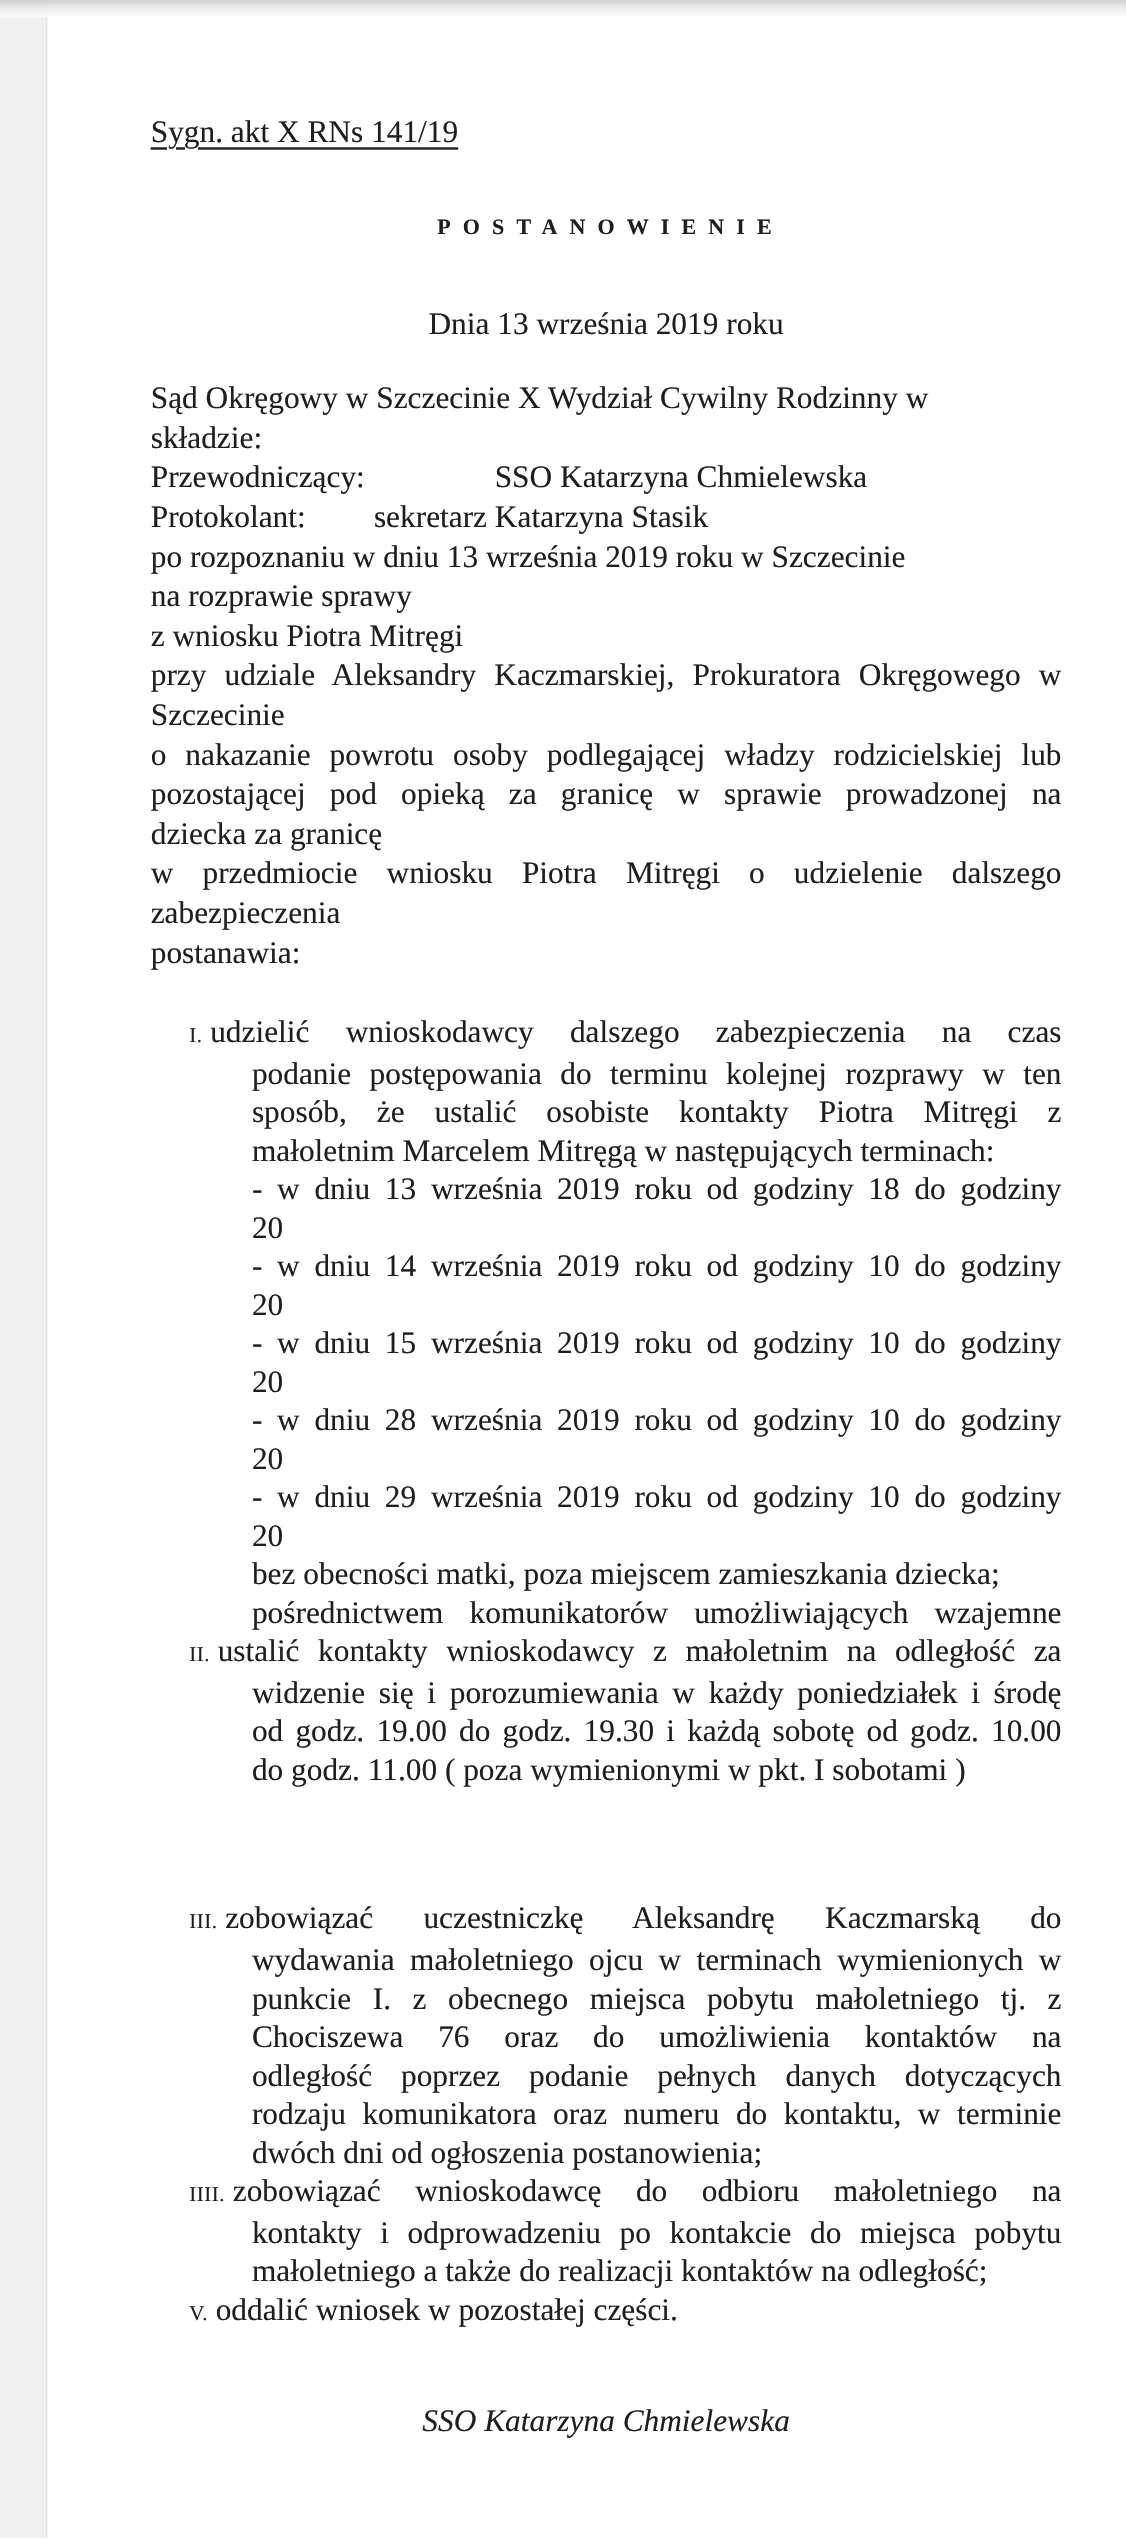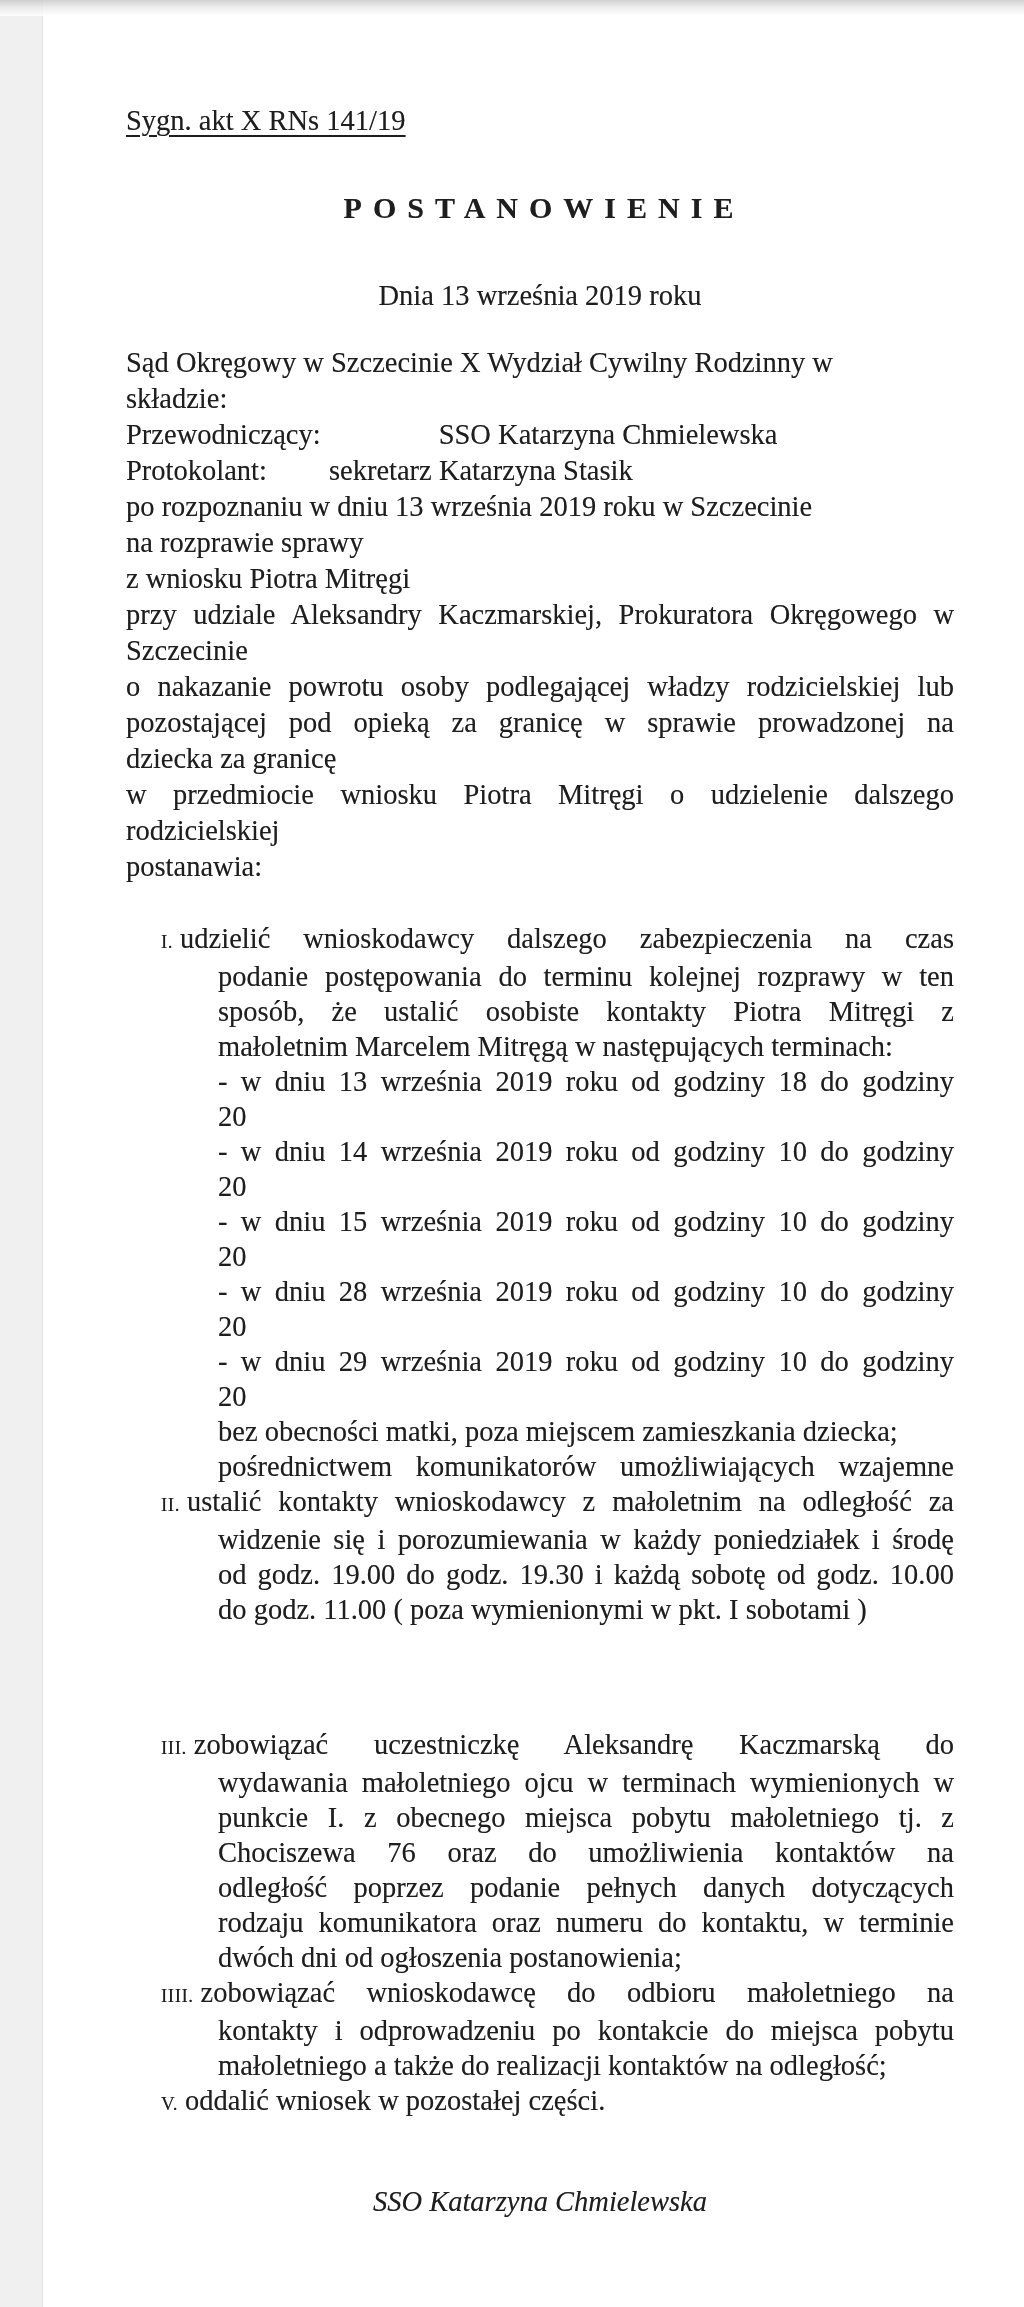--- a/index.html
+++ b/index.html
@@ -27,40 +27,40 @@
   .edge-top {
     position: absolute;
     left: 0; top: 0;
     width: 1024px; height: 16px;
     background: linear-gradient(180deg, #c9c9c9 0%, #e9e9e9 45%, #ffffff 100%);
     opacity: 0.85;
   }
   
   .doc {
     position: absolute;
-    left: 126px;
+    left: 137px;
     top: 0;
     width: 828px;
     padding-top: 103px;
     font-size: 28.5px;
     line-height: 35px;
     text-shadow: 0 0 0.5px rgba(25,25,25,0.45);
   }
   .sygn {
     line-height: 36px;
     text-decoration: underline;
     text-underline-offset: 5px;
     text-decoration-thickness: 2px;
   }
   .title {
     margin-top: 50px;
     line-height: 37px;
     text-align: center;
     font-weight: bold;
-    font-size: 30px;
+    font-size: 20px;
     letter-spacing: 11px;
     padding-left: 8px; 
   }
   .dateline {
     margin-top: 52px;
     line-height: 36px;
     text-align: center;
   }
   .hdr { margin-top: 31px; }
   .hdr .ln { line-height: 36px; }
@@ -107,21 +107,21 @@
     <div class="ln"><span>Protokolant:</span><span class="gap2"></span><span>sekretarz Katarzyna Stasik</span></div>
     <div class="ln">po rozpoznaniu w dniu 13 września 2019 roku w Szczecinie</div>
     <div class="ln">na rozprawie sprawy</div>
     <div class="ln">z wniosku Piotra Mitręgi</div>
     <div class="ln s">przy udziale Aleksandry Kaczmarskiej, Prokuratora Okręgowego w</div>
     <div class="ln">Szczecinie</div>
     <div class="ln s">o nakazanie powrotu osoby podlegającej władzy rodzicielskiej lub</div>
     <div class="ln s">pozostającej pod opieką za granicę w sprawie prowadzonej na</div>
     <div class="ln">dziecka za granicę</div>
     <div class="ln s">w przedmiocie wniosku Piotra Mitręgi o udzielenie dalszego</div>
-    <div class="ln">rodzicielskiej</div>
+    <div class="ln">zabezpieczenia</div>
     <div class="ln">postanawia:</div>
   </div>
 
   <div class="items">
 
     <div class="item item-1">
       <div class="ln f s"><span class="num">I.</span><span>udzielić wnioskodawcy dalszego zabezpieczenia na czas</span></div>
       <div class="ln c s">podanie postępowania do terminu kolejnej rozprawy w ten</div>
       <div class="ln c s">sposób, że ustalić osobiste kontakty Piotra Mitręgi z</div>
       <div class="ln c">małoletnim Marcelem Mitręgą w następujących terminach:</div>

